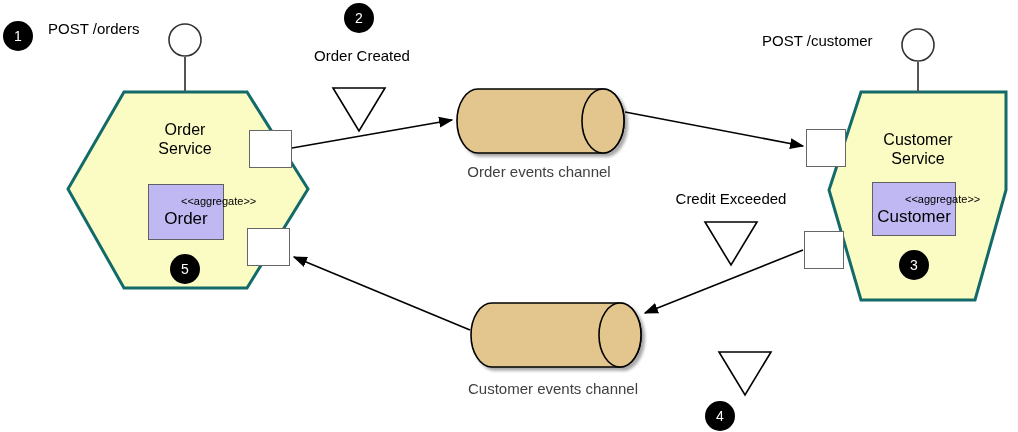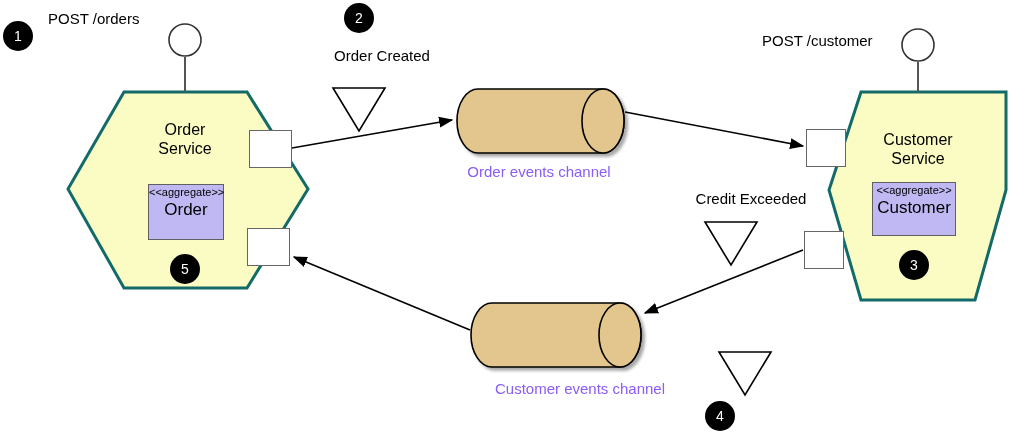--- a/index.html
+++ b/index.html
@@ -27,38 +27,37 @@
   .lbl {
     position: absolute;
     color: #000000;
     font-size: 15px;
     line-height: 18px;
     white-space: nowrap;
   }
   .lbl.ctr {
     text-align: center;
     transform: translateX(-50%);
-    margin-left: 20px;
   }
   .svc-title {
     position: absolute;
     text-align: center;
     transform: translateX(-50%);
     font-size: 16px;
     line-height: 19px;
     color: #000000;
     white-space: pre-line;
   }
   .chan-title {
     position: absolute;
     text-align: center;
     transform: translateX(-50%);
     font-size: 15px;
     line-height: 18px;
-    color: #8b5cf6;
+    color: #404040;
     white-space: nowrap;
   }
   .badge {
     position: absolute;
     width: 30px;
     height: 30px;
     border-radius: 50%;
     background: #000000;
     color: #ffffff;
     font-size: 14px;
@@ -70,20 +69,22 @@
     position: absolute;
     background: #bfb8f2;
     border: 1px solid #606060;
     box-sizing: border-box;
     text-align: center;
     color: #000000;
   }
   .agg-stereo {
     font-size: 11px;
     line-height: 14px;
+    margin-top: 9px;
+    padding-left: 32px;
   }
   .agg-name {
     font-size: 17px;
     line-height: 21px;
   }
   .port {
     position: absolute;
     background: #ffffff;
     border: 1px solid #666666;
     box-sizing: border-box;
@@ -167,28 +168,28 @@
     <div class="agg-stereo">&lt;&lt;aggregate&gt;&gt;</div>
     <div class="agg-name">Customer</div>
   </div>
 
   <div class="badge" style="left:899px; top:250px;">3</div>
 
   <div class="port" style="left:806px; top:129px; width:40px; height:38px;"></div>
   <div class="port" style="left:804px; top:231px; width:40px; height:38px;"></div>
 
   <div class="badge" style="left:3px; top:21px;">1</div>
-  <div class="lbl" style="left:48px; top:10px;">POST /orders</div>
+  <div class="lbl" style="left:48px; top:20px;">POST /orders</div>
 
   <div class="lbl" style="left:762px; top:32px;">POST /customer</div>
 
   <div class="badge" style="left:344px; top:3px;">2</div>
   <div class="lbl ctr" style="left:362px; top:47px;">Order Created</div>
 
   <div class="lbl ctr" style="left:731px; top:190px;">Credit Exceeded</div>
 
   <div class="badge" style="left:705px; top:401px;">4</div>
 
   <div class="chan-title" style="left:539px; top:163px;">Order events channel</div>
 
-  <div class="chan-title" style="left:580px; top:380px;">Customer events channel</div>
+  <div class="chan-title" style="left:553px; top:380px;">Customer events channel</div>
 
 </div>
 
 </body></html>

